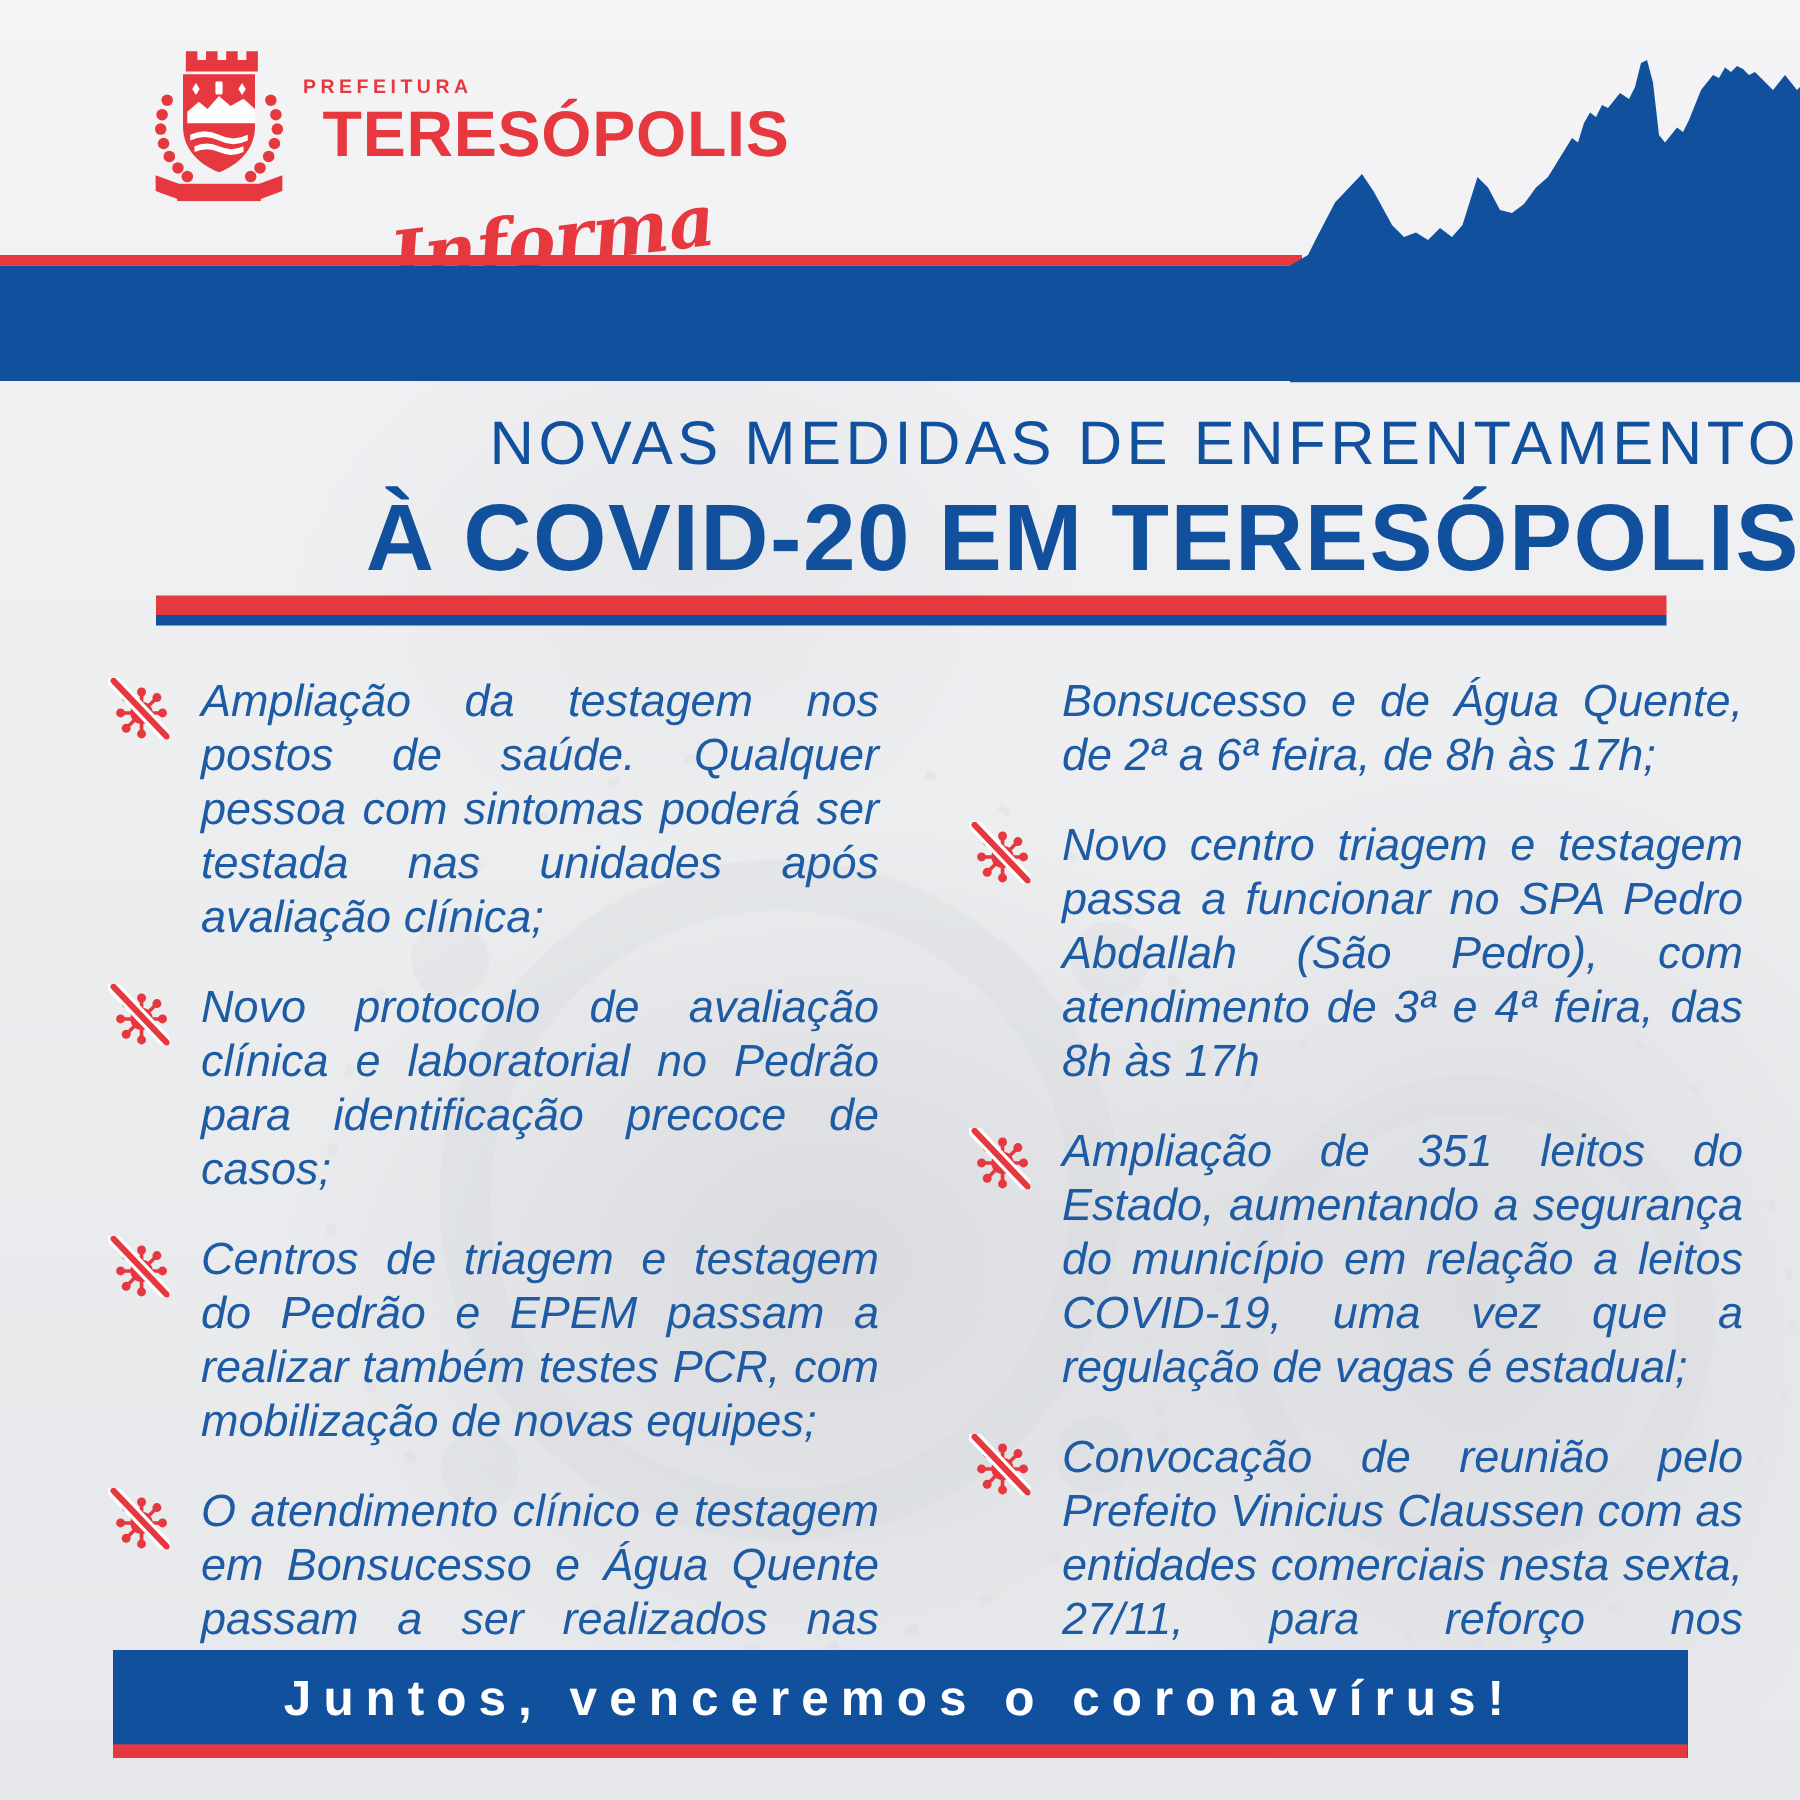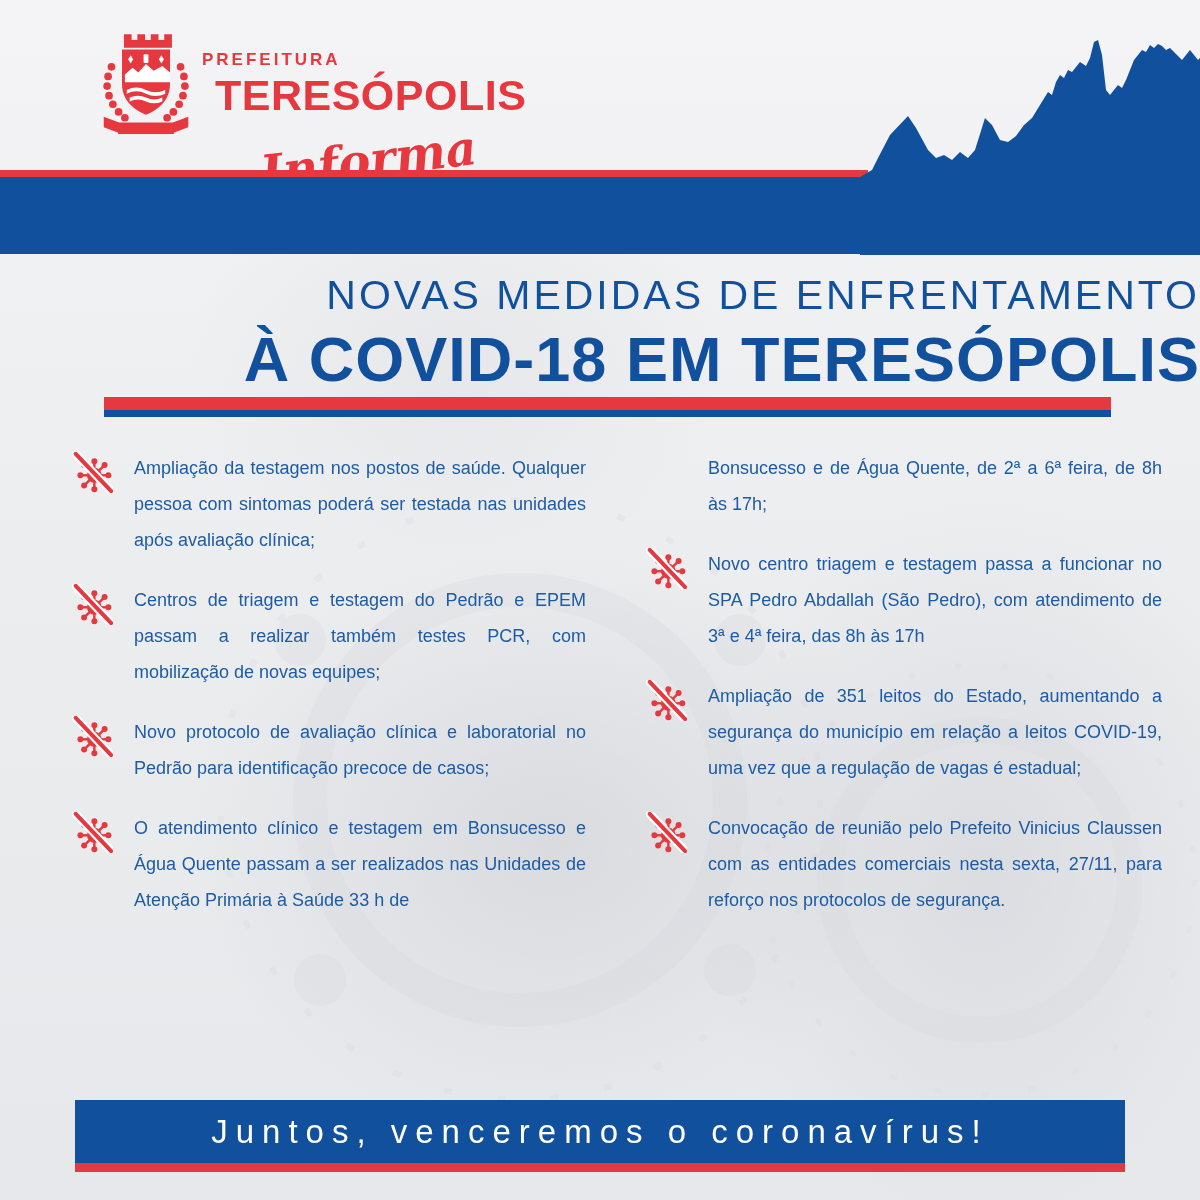--- a/index.html
+++ b/index.html
@@ -12,21 +12,21 @@
       radial-gradient(420px 520px at 82% 72%, rgba(185,188,196,.30), rgba(185,188,196,0) 70%),
       radial-gradient(380px 300px at 38% 30%, rgba(205,207,213,.25), rgba(205,207,213,0) 70%),
       linear-gradient(#f4f4f6 0%, #ebecee 55%, #e7e8eb 100%);
     font-family:"Liberation Sans", sans-serif;
   }
   .abs{position:absolute;}
 
   
   .crest{left:98px;top:28px;width:96px;height:118px;}
   .brand-text{left:202px;top:50px;}
-  .brand-line1{color:var(--red);font-weight:700;font-size:17px;letter-spacing:3px;}
+  .brand-line1{color:var(--red);font-weight:700;font-size:13px;letter-spacing:3px;}
   .brand-line2{color:var(--red);font-weight:700;font-size:43px;letter-spacing:.5px;margin-top:1px;margin-left:13px;}
   .brand-tagline{
     position:absolute;left:58px;top:82px;
     color:var(--red);
     font-family:"DejaVu Serif", serif;
     font-style:italic;font-weight:700;
     font-size:48px;
     transform:rotate(-7deg);
     white-space:nowrap;
   }
@@ -46,30 +46,31 @@
   
   .col{display:flex;flex-direction:column;}
   .col-left{left:72px;top:450px;width:514px;}
   .col-right{left:646px;top:450px;width:516px;}
   .bullet{display:flex;gap:21px;margin-bottom:24px;}
   .bullet-icon{flex:0 0 41px;width:41px;height:41px;margin-top:2px;}
   .bullet-icon.hidden{visibility:hidden;}
   .bullet-text{
     flex:1;
     color:var(--text-blue);
-    font-size:18px;
+    font-size:30px;
     line-height:36px;
     text-align:justify;
+    font-style:italic;
   }
 
   
   .footer{left:75px;top:1100px;width:1050px;}
   .footer-blue{height:63px;background:var(--blue);display:flex;align-items:center;justify-content:center;}
   .footer-red{height:9px;background:var(--red);}
-  .footer-msg{color:#fff;font-size:33px;font-weight:400;letter-spacing:8px;white-space:nowrap;}
+  .footer-msg{color:#fff;font-size:33px;font-weight:700;letter-spacing:8px;white-space:nowrap;}
 
   
   .watermark{left:0;top:0;width:1200px;height:1200px;pointer-events:none;opacity:.5;}
 </style>
 </head>
 <body>
 
 <div class="poster">
   <style id="color-vars">.poster{--blue:#11509d;--red:#e6383f;--text-blue:#1d5ca5;}</style>
 
@@ -131,21 +132,21 @@
   </div>
 
   <div class="abs band-red"></div>
   <div class="abs band-blue"></div>
   <svg class="abs mountain" viewBox="0 0 360 237" aria-hidden="true">
     <path fill="#11509d" d="M20,159 L32,152 38,140 50,117 68,98 76,110 88,132 96,140 104,137 112,142 120,134 128,140 135,132 145,100 152,107 160,122 168,124 176,118 184,107 192,100 200,87 208,74 212,77 216,64 220,57 224,60 228,52 232,54 240,44 246,48 250,40 254,24 258,22 262,37 266,72 270,77 274,72 278,67 282,70 286,62 290,52 294,42 298,37 302,32 306,34 310,27 314,30 318,26 322,28 326,32 330,30 334,34 338,38 342,42 346,37 350,32 354,37 358,42 360,40 360,237 20,237 Z"></path>
   </svg>
 
   <div class="abs title-wrap">
     <div class="title-line1">NOVAS MEDIDAS DE ENFRENTAMENTO</div>
-    <div class="title-line2">À COVID-18 EM TERESÓPOLIS</div>
+    <div class="title-line2">À COVID-20 EM TERESÓPOLIS</div>
   </div>
   <div class="abs rule-red"></div>
   <div class="abs rule-blue"></div>
 
   <div class="abs col col-left">
       <div class="bullet">
       <svg class="bullet-icon" viewBox="0 0 44 44" aria-hidden="true">
         <g>
 
           <g fill="#e6383f" stroke="#e6383f">
@@ -195,51 +196,51 @@
             <circle cx="13" cy="14" r="3.2" stroke="none"></circle>
             <circle cx="35" cy="36" r="3.2" stroke="none"></circle>
             <circle cx="13" cy="36" r="3.2" stroke="none"></circle>
             <circle cx="35" cy="14" r="3.2" stroke="none"></circle>
           </g>
 
           <line x1="4" y1="2" x2="42" y2="42" stroke="#ffffff" stroke-width="9" stroke-linecap="round"></line>
           <line x1="4" y1="2" x2="42" y2="42" stroke="#e6383f" stroke-width="4.4" stroke-linecap="round"></line>
         </g>
       </svg>
+      <div class="bullet-text">Novo protocolo de avaliação clínica e laboratorial no Pedrão para identificação precoce de casos;</div>
+    </div>
+      <div class="bullet">
+      <svg class="bullet-icon" viewBox="0 0 44 44" aria-hidden="true">
+        <g>
+
+          <g fill="#e6383f" stroke="#e6383f">
+            <circle cx="24" cy="25" r="8" stroke="none"></circle>
+            <line x1="24" y1="25" x2="24" y2="11" stroke-width="2.6"></line>
+            <line x1="24" y1="25" x2="24" y2="39" stroke-width="2.6"></line>
+            <line x1="24" y1="25" x2="10" y2="25" stroke-width="2.6"></line>
+            <line x1="24" y1="25" x2="38" y2="25" stroke-width="2.6"></line>
+            <line x1="24" y1="25" x2="14" y2="15" stroke-width="2.6"></line>
+            <line x1="24" y1="25" x2="34" y2="35" stroke-width="2.6"></line>
+            <line x1="24" y1="25" x2="14" y2="35" stroke-width="2.6"></line>
+            <line x1="24" y1="25" x2="34" y2="15" stroke-width="2.6"></line>
+            <circle cx="24" cy="10" r="3.2" stroke="none"></circle>
+            <circle cx="24" cy="40" r="3.2" stroke="none"></circle>
+            <circle cx="9" cy="25" r="3.2" stroke="none"></circle>
+            <circle cx="39" cy="25" r="3.2" stroke="none"></circle>
+            <circle cx="13" cy="14" r="3.2" stroke="none"></circle>
+            <circle cx="35" cy="36" r="3.2" stroke="none"></circle>
+            <circle cx="13" cy="36" r="3.2" stroke="none"></circle>
+            <circle cx="35" cy="14" r="3.2" stroke="none"></circle>
+          </g>
+
+          <line x1="4" y1="2" x2="42" y2="42" stroke="#ffffff" stroke-width="9" stroke-linecap="round"></line>
+          <line x1="4" y1="2" x2="42" y2="42" stroke="#e6383f" stroke-width="4.4" stroke-linecap="round"></line>
+        </g>
+      </svg>
       <div class="bullet-text">Centros de triagem e testagem do Pedrão e EPEM passam a realizar também testes PCR, com mobilização de novas equipes;</div>
-    </div>
-      <div class="bullet">
-      <svg class="bullet-icon" viewBox="0 0 44 44" aria-hidden="true">
-        <g>
-
-          <g fill="#e6383f" stroke="#e6383f">
-            <circle cx="24" cy="25" r="8" stroke="none"></circle>
-            <line x1="24" y1="25" x2="24" y2="11" stroke-width="2.6"></line>
-            <line x1="24" y1="25" x2="24" y2="39" stroke-width="2.6"></line>
-            <line x1="24" y1="25" x2="10" y2="25" stroke-width="2.6"></line>
-            <line x1="24" y1="25" x2="38" y2="25" stroke-width="2.6"></line>
-            <line x1="24" y1="25" x2="14" y2="15" stroke-width="2.6"></line>
-            <line x1="24" y1="25" x2="34" y2="35" stroke-width="2.6"></line>
-            <line x1="24" y1="25" x2="14" y2="35" stroke-width="2.6"></line>
-            <line x1="24" y1="25" x2="34" y2="15" stroke-width="2.6"></line>
-            <circle cx="24" cy="10" r="3.2" stroke="none"></circle>
-            <circle cx="24" cy="40" r="3.2" stroke="none"></circle>
-            <circle cx="9" cy="25" r="3.2" stroke="none"></circle>
-            <circle cx="39" cy="25" r="3.2" stroke="none"></circle>
-            <circle cx="13" cy="14" r="3.2" stroke="none"></circle>
-            <circle cx="35" cy="36" r="3.2" stroke="none"></circle>
-            <circle cx="13" cy="36" r="3.2" stroke="none"></circle>
-            <circle cx="35" cy="14" r="3.2" stroke="none"></circle>
-          </g>
-
-          <line x1="4" y1="2" x2="42" y2="42" stroke="#ffffff" stroke-width="9" stroke-linecap="round"></line>
-          <line x1="4" y1="2" x2="42" y2="42" stroke="#e6383f" stroke-width="4.4" stroke-linecap="round"></line>
-        </g>
-      </svg>
-      <div class="bullet-text">Novo protocolo de avaliação clínica e laboratorial no Pedrão para identificação precoce de casos;</div>
     </div>
       <div class="bullet">
       <svg class="bullet-icon" viewBox="0 0 44 44" aria-hidden="true">
         <g>
 
           <g fill="#e6383f" stroke="#e6383f">
             <circle cx="24" cy="25" r="8" stroke="none"></circle>
             <line x1="24" y1="25" x2="24" y2="11" stroke-width="2.6"></line>
             <line x1="24" y1="25" x2="24" y2="39" stroke-width="2.6"></line>
             <line x1="24" y1="25" x2="10" y2="25" stroke-width="2.6"></line>

